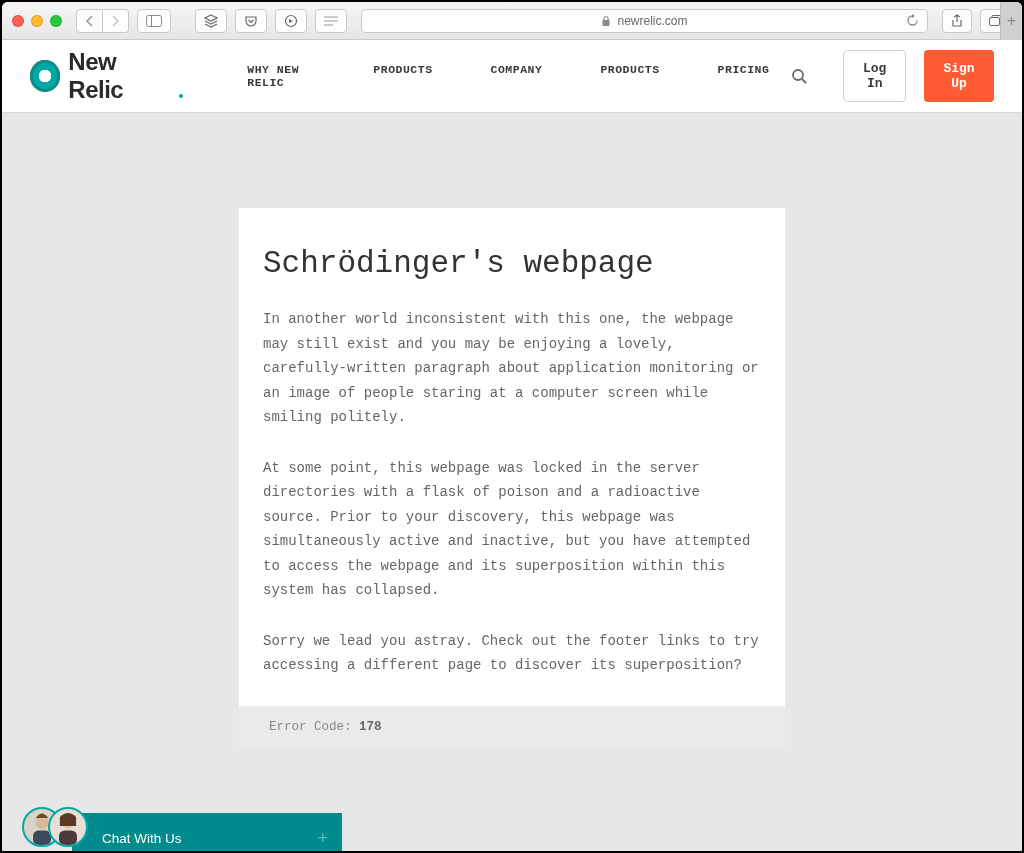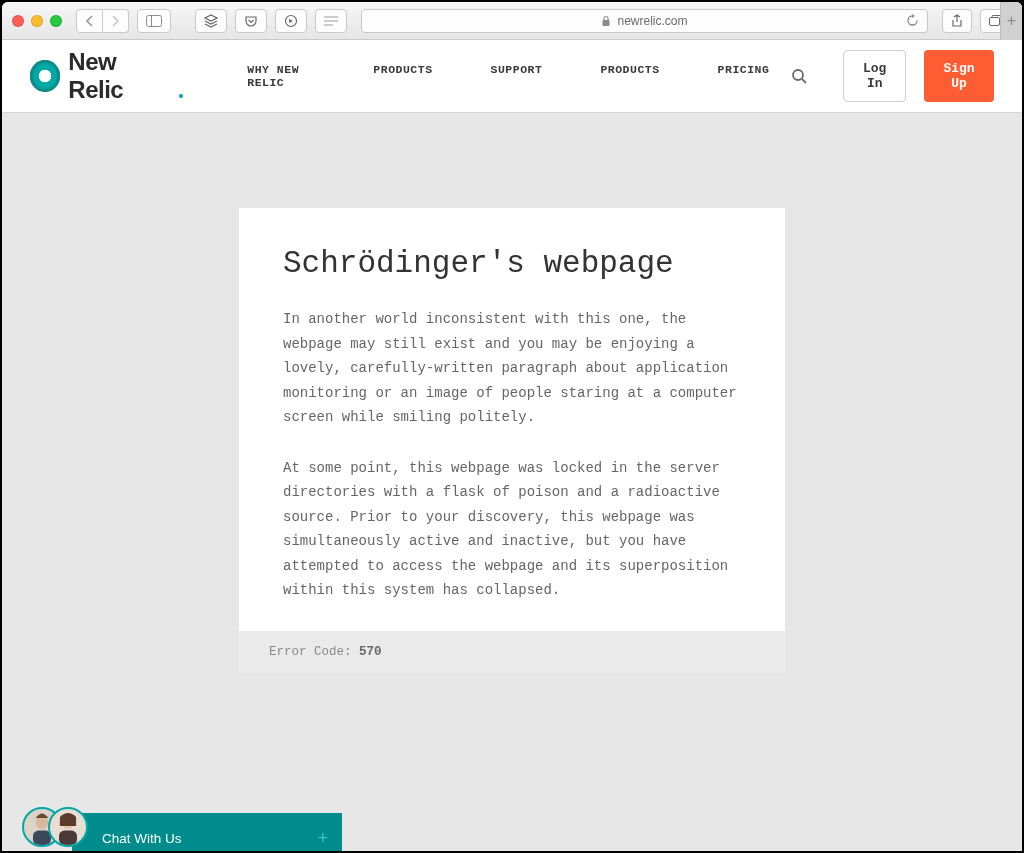--- a/index.html
+++ b/index.html
@@ -71,21 +71,21 @@
 .spacer{ flex:1; }
 .btn{
   font-family:"Menlo","Courier New",monospace; font-weight:700;
   font-size:13px; padding:10px 8px; border-radius:4px; border:1px solid transparent;
 }
 .btn-login{ background:#fff; border-color:#d0d0d0; color:#3a3a3a;}
 .btn-signup{ background:#ff5c33; color:#fff; }
 .card{
   width:546px; margin:95px auto 0; background:#fff;
 }
-.card-body{ padding:38px 44px 28px; }
+.card-body{ padding:38px 24px 28px; }
 .card h1{
   font-family:"Menlo","Courier New",monospace;
   font-size:31px; font-weight:400; color:#333; margin-bottom:26px;
 }
 .card p{
   font-family:"Menlo","Courier New",monospace;
   font-size:14px; line-height:1.75; color:#666; margin-bottom:26px;
 }
 .card p:last-child{margin-bottom:0;}
 .card-footer{
@@ -197,43 +197,44 @@
 
     <div class="site-header">
       <div class="logo">
         <div class="logo-mark"></div>
         <span class="logo-text">New Relic</span>
         <span class="logo-dot"></span>
       </div>
       <nav class="nav">
         <a href="#">WHY NEW RELIC</a>
         <a href="#">PRODUCTS</a>
-        <a href="#">SUPPORT</a>
+        <a href="#">COMPANY</a>
         <a href="#">PRODUCTS</a>
         <a href="#">PRICING</a>
       </nav>
       <span class="search-ic">
         <svg width="16" height="16" viewBox="0 0 16 16">
             <circle cx="7" cy="7" r="5" fill="none" stroke="#6a6a6a" stroke-width="1.8"></circle>
             <line x1="11" y1="11" x2="15" y2="15" stroke="#6a6a6a" stroke-width="1.8"></line>
           </svg>
       </span>
       <div class="spacer"></div>
       <button class="btn btn-login">Log In</button>
       <button class="btn btn-signup">Sign Up</button>
     </div>
 
     <div class="card">
       <div class="card-body">
         <h1>Schrödinger's webpage</h1>
         <p>In another world inconsistent with this one, the webpage may still exist and you may be enjoying a lovely, carefully-written paragraph about application monitoring or an image of people staring at a computer screen while smiling politely.</p>
         <p>At some point, this webpage was locked in the server directories with a flask of poison and a radioactive source. Prior to your discovery, this webpage was simultaneously active and inactive, but you have attempted to access the webpage and its superposition within this system has collapsed.</p>
+        <p>Sorry we lead you astray. Check out the footer links to try accessing a different page to discover its superposition?</p>
       </div>
       <div class="card-footer">
-        <span>Error Code: </span><b>570</b>
+        <span>Error Code: </span><b>178</b>
       </div>
     </div>
 
     <div class="chat">
       <div class="avatars">
         <div class="av">
           <svg viewBox="0 0 40 40">
               <circle cx="20" cy="15" r="7" fill="#d7b89a"></circle>
               <path d="M13 10q7-10 14 0" fill="#6b4a2b"></path>
               <rect x="10" y="24" width="20" height="16" rx="6" fill="#3a4a5a"></rect>

